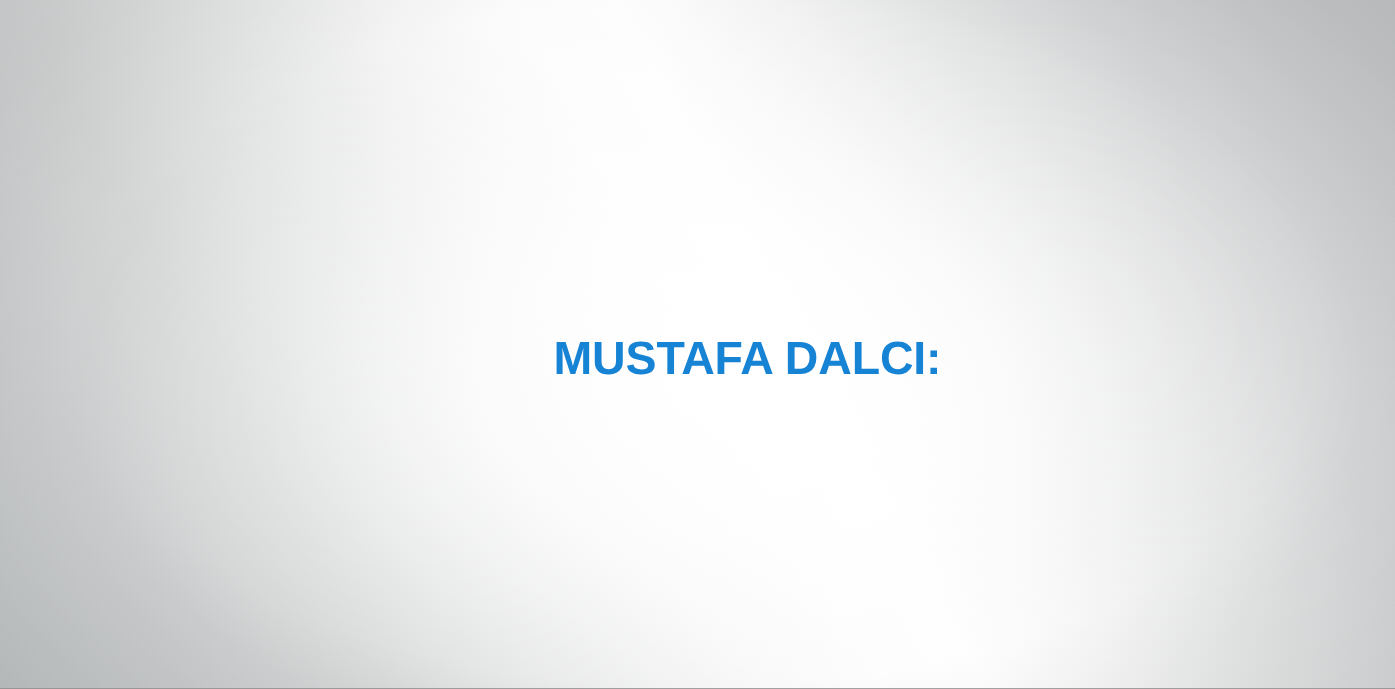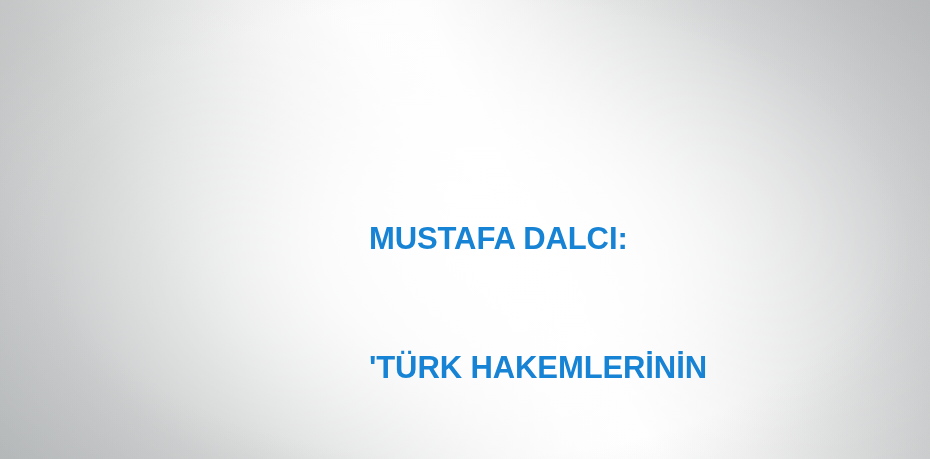--- a/index.html
+++ b/index.html
@@ -94,19 +94,18 @@
 <body>
 
 <div id="stage">
 
   <div id="bg-base"></div>
   <div id="bg-glow"></div>
   <div id="bg-vignette"></div>
 
   <h1 id="headline">
     <span class="line">MUSTAFA DALCI:</span>
-    <span class="line">'TÜRK HAKEMLERİNİN</span>
     
     
     
   </h1>
 
 </div>
 
 </body></html>

